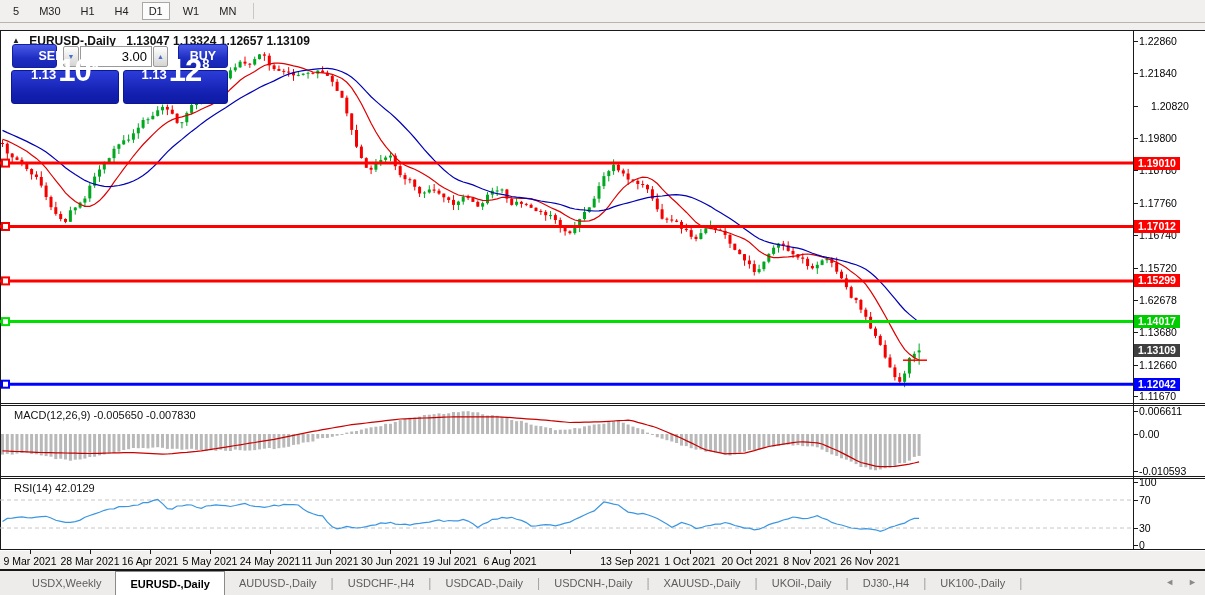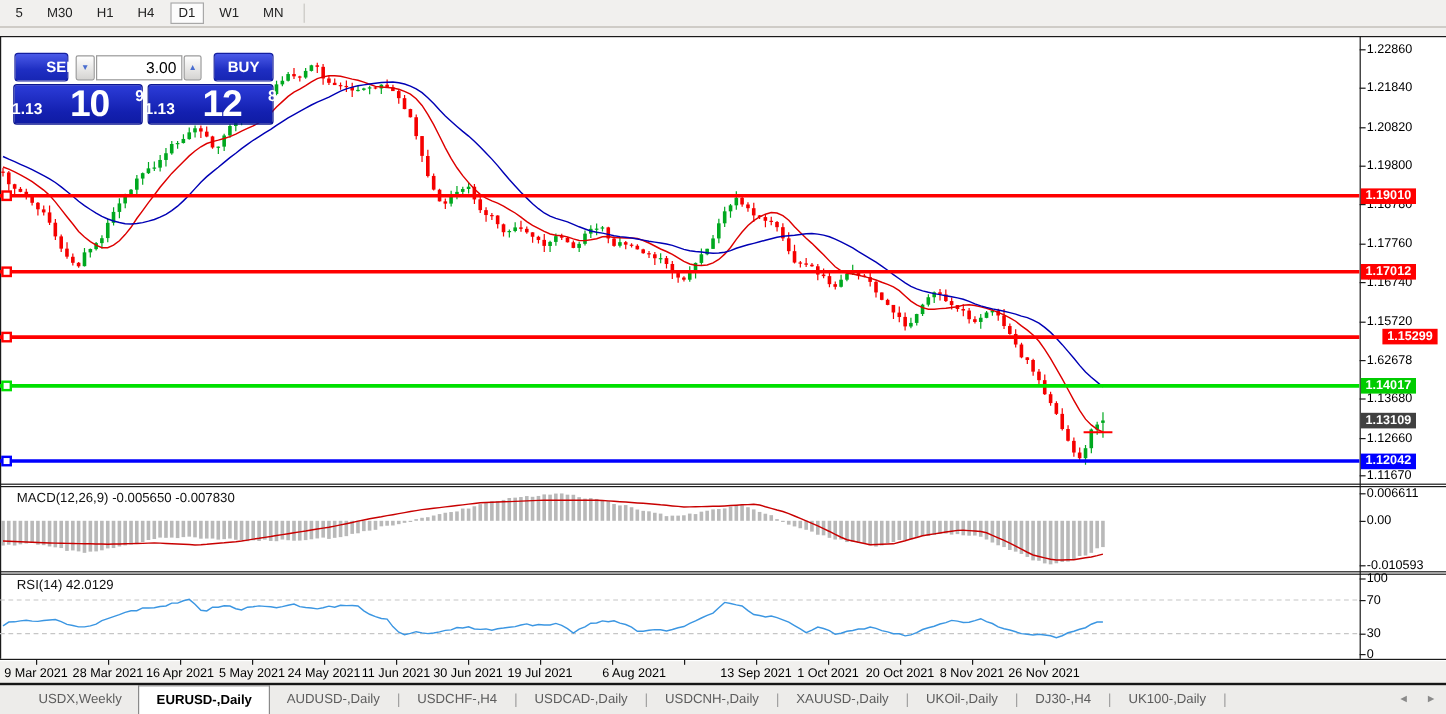--- a/index.html
+++ b/index.html
@@ -35,21 +35,21 @@
   .stepbtn{position:absolute;top:2px;height:21px;background:linear-gradient(#ffffff,#d5d4d2);
            border:1px solid #9a9a9a;box-sizing:border-box;font-size:7px;color:#4a6ed0;
            display:flex;align-items:center;justify-content:center;cursor:pointer;}
   .voldown{left:53px;width:16px;border-radius:2px;}
   .volup{left:143px;width:15px;border-radius:2px;}
   .volfield{position:absolute;left:70px;top:2px;width:72px;height:21px;border:1px solid #9a9a9a;
             box-sizing:border-box;font-size:13px;text-align:right;padding-right:4px;
             font-family:"Liberation Sans",sans-serif;color:#000;background:#fff;}
   .bigbox{position:absolute;top:26px;height:34px;border-radius:3px;color:#fff;
           background:linear-gradient(#2c3cd8,#1320b0 70%,#0f1ba4);border:1px solid #0d1790;box-sizing:border-box;
-          display:flex;align-items:flex-end;justify-content:center;padding-bottom:2px;cursor:pointer;gap:21px;}
+          display:flex;align-items:flex-end;justify-content:center;padding-bottom:18px;cursor:pointer;}
   .bb-sell{left:1px;width:108px;}
   .bb-buy{left:113px;width:105px;}
   .bb-small{font-size:13px;font-weight:bold;margin-right:2px;margin-bottom:3px;}
   .bb-big{font-size:31px;font-weight:bold;line-height:28px;letter-spacing:-1px;}
   .bb-sup{font-size:13px;font-weight:bold;margin-bottom:14px;margin-left:1px;}
   
   .datelabel{position:absolute;top:555px;width:90px;margin-left:-45px;text-align:center;
              font-size:10.5px;color:#000;white-space:nowrap;}
   .datetick{position:absolute;top:550px;width:1px;height:4px;background:#1a1a1a;}
   
@@ -676,20 +676,25 @@
       <rect x="912.8" y="434.0" width="3" height="22.9" fill="#b9b9b9"></rect>
       <rect x="917.6" y="434.0" width="3" height="21.9" fill="#b9b9b9"></rect>
       <polyline points="2.5,450.8 7.3,451.0 12.2,451.3 17.0,451.5 21.9,451.7 26.8,451.9 31.6,452.1 36.4,452.3 41.3,452.5 46.1,452.6 51.0,452.7 55.8,452.8 60.7,452.9 65.5,453.0 70.4,453.1 75.3,453.2 80.1,453.3 84.9,453.4 89.8,453.5 94.6,453.4 99.5,453.3 104.3,453.1 109.2,453.0 114.0,452.9 118.9,452.8 123.7,452.6 128.6,452.5 133.4,452.6 138.3,452.9 143.1,453.1 148.0,453.4 152.8,453.6 157.7,453.8 162.5,454.1 167.4,454.0 172.3,453.6 177.1,453.1 181.9,452.7 186.8,452.3 191.6,451.8 196.5,451.4 201.3,450.9 206.2,450.1 211.0,449.3 215.9,448.6 220.7,447.8 225.6,447.1 230.4,446.3 235.3,445.5 240.1,444.8 245.0,444.0 249.8,443.2 254.7,442.5 259.5,441.7 264.4,440.9 269.3,440.1 274.1,439.4 278.9,438.4 283.8,437.4 288.6,436.4 293.5,435.4 298.3,434.3 303.2,433.3 308.0,432.3 312.9,431.4 317.8,430.6 322.6,429.7 327.4,428.9 332.3,428.0 337.1,427.2 342.0,426.3 346.8,425.5 351.7,424.7 356.5,424.2 361.4,423.6 366.3,423.0 371.1,422.4 375.9,421.9 380.8,421.3 385.6,420.7 390.5,420.1 395.3,419.6 400.2,419.0 405.0,418.8 409.9,418.6 414.7,418.4 419.6,418.2 424.4,418.0 429.3,417.8 434.1,417.6 439.0,417.4 443.8,417.2 448.7,417.0 453.5,416.9 458.4,416.9 463.2,416.9 468.1,416.9 472.9,416.9 477.8,416.9 482.6,416.9 487.5,416.9 492.3,416.9 497.2,416.9 502.0,417.1 506.9,417.4 511.7,417.7 516.6,418.1 521.4,418.4 526.3,418.8 531.1,419.1 536.0,419.4 540.8,419.8 545.7,420.2 550.5,420.7 555.4,421.1 560.3,421.6 565.1,422.0 569.9,422.5 574.8,422.4 579.6,422.3 584.5,422.2 589.3,422.1 594.2,421.9 599.0,421.8 603.9,421.6 608.8,421.3 613.6,421.0 618.4,420.7 623.3,420.5 628.1,420.2 633.0,420.9 637.8,422.3 642.7,423.6 647.5,425.0 652.4,426.3 657.3,428.0 662.1,430.0 666.9,432.0 671.8,434.1 676.6,436.1 681.5,438.2 686.3,440.6 691.2,442.9 696.0,445.3 700.9,447.7 705.8,449.8 710.6,450.8 715.4,451.9 720.3,452.9 725.1,453.9 730.0,453.7 734.8,453.5 739.7,453.3 744.5,453.2 749.4,451.9 754.3,450.6 759.1,449.2 763.9,447.9 768.8,446.5 773.6,445.6 778.5,444.9 783.3,444.2 788.2,443.4 793.0,442.7 797.9,442.0 802.7,441.9 807.6,442.2 812.4,442.5 817.3,442.9 822.1,444.0 827.0,446.1 831.8,448.2 836.7,450.3 841.5,452.6 846.4,455.1 851.2,457.6 856.1,460.2 860.9,462.5 865.8,463.7 870.6,464.9 875.5,466.1 880.3,466.7 885.2,466.6 890.0,466.5 894.9,466.4 899.7,465.6 904.6,464.8 909.4,464.1 914.3,463.0 919.1,461.8" fill="none" stroke="#c80000" stroke-width="1.2"></polyline>
     </svg>
   <svg class="panel-svg" id="rsi-svg" style="top:479px" width="1133" height="70" viewBox="0 479 1133 70">
       <line x1="0" y1="500.0" x2="1133" y2="500.0" stroke="#c6c6c6" stroke-width="1" stroke-dasharray="4 3"></line>
       <line x1="0" y1="528.0" x2="1133" y2="528.0" stroke="#c6c6c6" stroke-width="1" stroke-dasharray="4 3"></line>
       <polyline points="2.5,521.5 7.3,518.4 12.2,518.2 17.0,517.4 21.9,516.9 26.8,517.6 31.6,517.8 36.4,517.1 41.3,516.7 46.1,516.3 51.0,518.0 55.8,520.3 60.7,521.3 65.5,522.4 70.4,522.4 75.3,521.6 80.1,520.1 84.9,517.2 89.8,515.5 94.6,513.9 99.5,512.2 104.3,510.3 109.2,509.0 114.0,508.9 118.9,506.6 123.7,506.6 128.6,506.5 133.4,505.4 138.3,505.0 143.1,502.6 148.0,502.6 152.8,500.6 157.7,499.5 162.5,503.6 167.4,508.6 172.3,509.1 177.1,506.0 181.9,506.0 186.8,504.8 191.6,505.0 196.5,507.3 201.3,508.3 206.2,506.0 211.0,505.6 215.9,504.9 220.7,505.3 225.6,505.6 230.4,506.5 235.3,505.5 240.1,504.4 245.0,503.4 249.8,505.5 254.7,506.3 259.5,506.7 264.4,507.4 269.3,506.5 274.1,505.1 278.9,506.0 283.8,504.4 288.6,504.7 293.5,504.6 298.3,505.0 303.2,509.0 308.0,511.9 312.9,513.8 317.8,515.4 322.6,515.9 327.4,522.2 332.3,526.8 337.1,528.9 342.0,527.8 346.8,526.4 351.7,527.4 356.5,528.0 361.4,527.5 366.3,526.6 371.1,525.3 375.9,524.9 380.8,522.9 385.6,523.3 390.5,522.3 395.3,524.1 400.2,524.5 405.0,524.1 409.9,525.2 414.7,523.9 419.6,523.4 424.4,522.7 429.3,522.2 434.1,520.8 439.0,519.9 443.8,521.5 448.7,520.5 453.5,520.9 458.4,520.8 463.2,519.5 468.1,521.1 472.9,523.8 477.8,527.5 482.6,524.3 487.5,522.4 492.3,519.3 497.2,519.2 502.0,517.4 506.9,518.1 511.7,517.3 516.6,519.3 521.4,520.4 526.3,522.6 531.1,526.1 536.0,526.0 540.8,525.2 545.7,524.7 550.5,524.8 555.4,525.8 560.3,524.6 565.1,523.1 569.9,522.1 574.8,519.5 579.6,517.4 584.5,515.0 589.3,512.8 594.2,510.9 599.0,506.5 603.9,502.0 608.8,502.9 613.6,504.1 618.4,505.0 623.3,508.8 628.1,512.1 633.0,512.9 637.8,514.1 642.7,513.4 647.5,514.7 652.4,516.5 657.3,518.5 662.1,521.3 666.9,524.0 671.8,527.2 676.6,525.1 681.5,522.5 686.3,523.8 691.2,525.5 696.0,528.6 700.9,527.7 705.8,526.0 710.6,525.4 715.4,524.2 720.3,524.1 725.1,522.5 730.0,523.6 734.8,525.5 739.7,526.6 744.5,528.1 749.4,528.1 754.3,529.9 759.1,529.1 763.9,527.2 768.8,524.6 773.6,523.1 778.5,521.9 783.3,520.0 788.2,518.9 793.0,517.0 797.9,517.6 802.7,518.7 807.6,518.5 812.4,517.2 817.3,515.6 822.1,518.0 827.0,519.6 831.8,522.4 836.7,524.0 841.5,525.0 846.4,526.5 851.2,528.0 856.1,528.5 860.9,529.2 865.8,528.6 870.6,529.1 875.5,529.8 880.3,531.4 885.2,529.8 890.0,527.3 894.9,526.0 899.7,524.4 904.6,523.1 909.4,520.2 914.3,518.4 919.1,518.4" fill="none" stroke="#3b96e2" stroke-width="1.2"></polyline>
     </svg>
 
+  <div class="chart-header">
+    <span class="tri">▲</span>
+    <span>EURUSD-,Daily</span>
+    <span style="margin-left:7px">1.13047 1.13324 1.12657 1.13109</span>
+  </div>
 
   <div class="tpanel">
     <div class="tbtn sellbtn">SELL</div>
     <div class="stepbtn voldown">▼</div>
     <input class="volfield" value="3.00" style="">
     <div class="stepbtn volup">▲</div>
     <div class="tbtn buybtn">BUY</div>
     <div class="bigbox bb-sell">
       <span class="bb-small">1.13</span>
       <span class="bb-big">10</span>
@@ -704,42 +709,42 @@
 
   <div class="sub-label" style="top:409px">MACD(12,26,9) -0.005650 -0.007830</div>
   <div class="sub-label" style="top:482px">RSI(14) 42.0129</div>
 
   <div id="yaxis-container">
       <div class="ytickmark" style="top: 41px;"></div>
       <div class="ytick" style="top: 35px;">1.22860</div>
       <div class="ytickmark" style="top: 73px;"></div>
       <div class="ytick" style="top: 67px;">1.21840</div>
       <div class="ytickmark" style="top: 106px;"></div>
-      <div class="ytick" style="top: 100px;">1.20820</div>
+      <div class="ytick" style="top: 100px; margin-left: 12px;">1.20820</div>
       <div class="ytickmark" style="top: 138px;"></div>
       <div class="ytick" style="top: 132px;">1.19800</div>
       <div class="ytickmark" style="top: 170px;"></div>
       <div class="ytick" style="top: 164px;">1.18780</div>
       <div class="ytickmark" style="top: 203px;"></div>
       <div class="ytick" style="top: 197px;">1.17760</div>
       <div class="ytickmark" style="top: 235px;"></div>
       <div class="ytick" style="top: 229px;">1.16740</div>
       <div class="ytickmark" style="top: 268px;"></div>
       <div class="ytick" style="top: 262px;">1.15720</div>
       <div class="ytickmark" style="top: 300px;"></div>
       <div class="ytick" style="top: 294px;">1.62678</div>
       <div class="ytickmark" style="top: 332px;"></div>
       <div class="ytick" style="top: 326px;">1.13680</div>
       <div class="ytickmark" style="top: 365px;"></div>
       <div class="ytick" style="top: 359px;">1.12660</div>
       <div class="ytickmark" style="top: 396px;"></div>
       <div class="ytick" style="top: 390px;">1.11670</div>
       <div class="badge" style="top: 157px; background: rgb(255, 0, 0);">1.19010</div>
       <div class="badge" style="top: 220px; background: rgb(255, 0, 0);">1.17012</div>
-      <div class="badge" style="top: 274px; background: rgb(255, 0, 0); margin-left: 18px;">1.15299</div>
+      <div class="badge" style="top: 274px; background: rgb(255, 0, 0);">1.15299</div>
       <div class="badge" style="top: 315px; background: rgb(0, 204, 0);">1.14017</div>
       <div class="badge" style="top: 344px; background: #404040;">1.13109</div>
       <div class="badge" style="top: 378px; background: rgb(0, 0, 255);">1.12042</div>
       <div class="ytickmark" style="top: 411px;"></div>
       <div class="subtick" style="top: 405px;">0.006611</div>
       <div class="ytickmark" style="top: 434px;"></div>
       <div class="subtick" style="top: 428px;">0.00</div>
       <div class="ytickmark" style="top: 471px;"></div>
       <div class="subtick" style="top: 465px;">-0.010593</div>
       <div class="ytickmark" style="top: 482px;"></div>
@@ -762,21 +767,21 @@
       <div class="datelabel" style="left: 210px;">5 May 2021</div>
       <div class="datetick" style="left: 270px;"></div>
       <div class="datelabel" style="left: 270px;">24 May 2021</div>
       <div class="datetick" style="left: 330px;"></div>
       <div class="datelabel" style="left: 330px;">11 Jun 2021</div>
       <div class="datetick" style="left: 390px;"></div>
       <div class="datelabel" style="left: 390px;">30 Jun 2021</div>
       <div class="datetick" style="left: 450px;"></div>
       <div class="datelabel" style="left: 450px;">19 Jul 2021</div>
       <div class="datetick" style="left: 510px;"></div>
-      <div class="datelabel" style="left: 510px; text-align: right;">6 Aug 2021</div>
+      <div class="datelabel" style="left: 510px;">6 Aug 2021</div>
       <div class="datetick" style="left: 570px;"></div>
       <div class="datelabel" style="left: 572px; margin-top: 47px;">25 Aug 2021</div>
       <div class="datetick" style="left: 630px;"></div>
       <div class="datelabel" style="left: 630px;">13 Sep 2021</div>
       <div class="datetick" style="left: 690px;"></div>
       <div class="datelabel" style="left: 690px;">1 Oct 2021</div>
       <div class="datetick" style="left: 750px;"></div>
       <div class="datelabel" style="left: 750px;">20 Oct 2021</div>
       <div class="datetick" style="left: 810px;"></div>
       <div class="datelabel" style="left: 810px;">8 Nov 2021</div>

